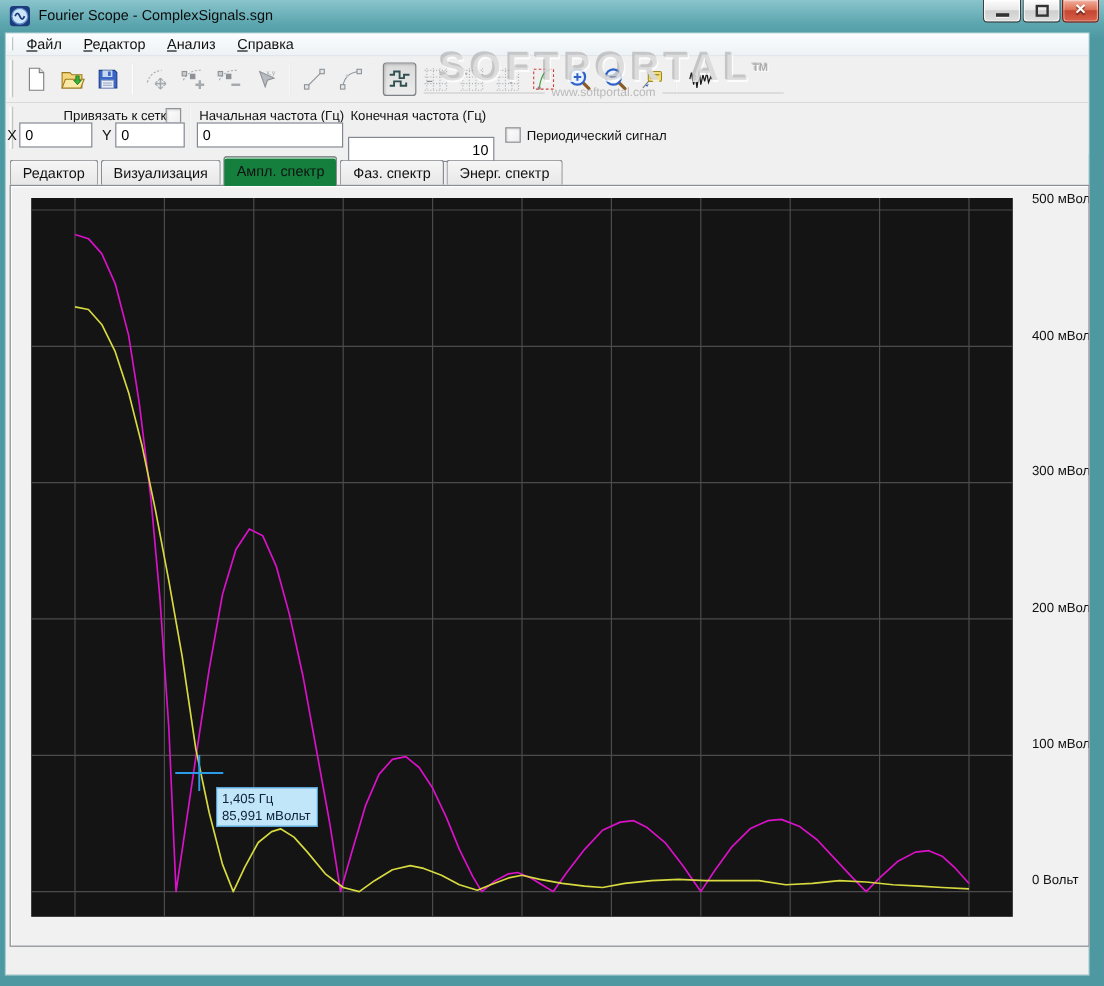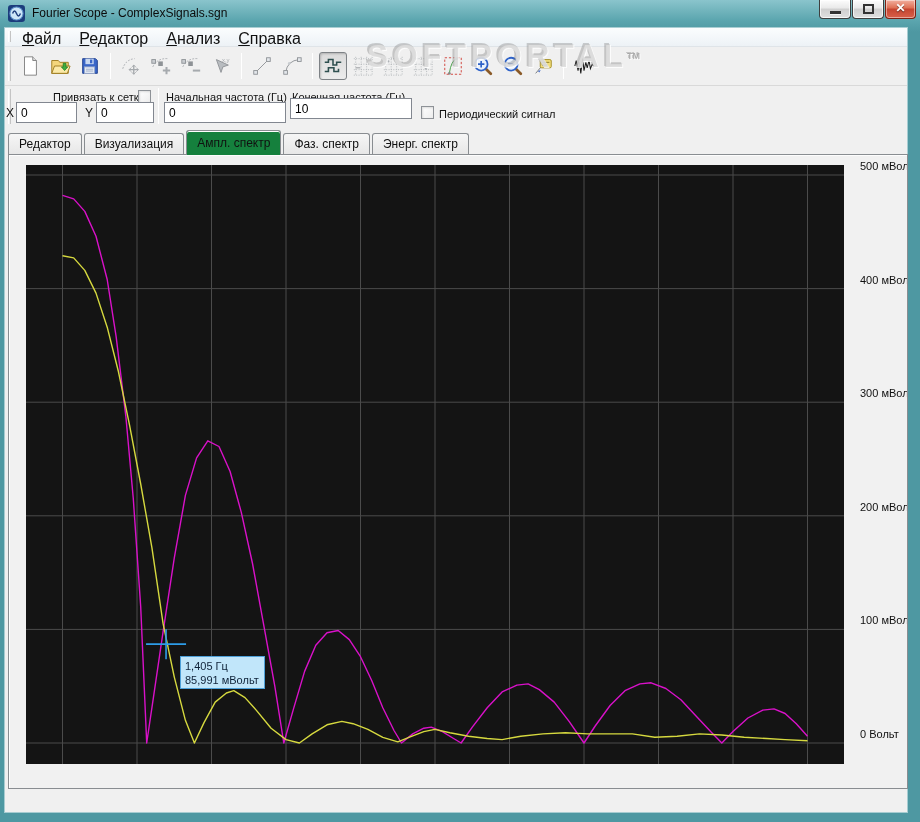--- a/index.html
+++ b/index.html
@@ -24,21 +24,21 @@
     box-shadow:0 1px 0 rgba(255,255,255,.7);}
   .glyph-max{ position:absolute; left:10px; top:4px; width:11px; height:10px; border:2px solid #333; background:transparent;}
   .glyph-close{ position:absolute; width:100%; text-align:center; top:1px; color:#fff; font-size:12px; font-weight:bold;
     text-shadow:0 1px 1px rgba(0,0,0,.5);}
   
   #client{ position:absolute; left:5px; top:28px; right:13px; bottom:10px; background:#F0F0F0;
     box-shadow:0 0 0 1px rgba(255,255,255,.5); font-size:11px; color:#111; }
   
   #menubar{ position:absolute; left:0; top:0; right:0; height:19px;
     background:linear-gradient(#FBFDFE,#EDF2F6); border-bottom:1px solid #DFE4E8; padding-left:8px; }
-  .menu-item{ display:inline-block; padding:2px 9px 0 9px; font-size:16px; color:#111; cursor:default; }
+  .menu-item{ display:inline-block; padding:2px 9px 0 9px; font-size:12px; color:#111; cursor:default; }
   
   #toolbar{ position:absolute; left:0; top:19px; right:0; height:39px; background:#F0F0F0;
     border-bottom:1px solid #D9D9D9; display:flex; align-items:center; padding-left:10px; }
   .tb-btn{ width:28px; height:28px; margin:0 1px; display:flex; align-items:center; justify-content:center; }
   .tb-btn svg{ width:22px; height:22px; }
   .tb-btn.active{ border:1px solid #7E8286; border-radius:3px;
     background:linear-gradient(#DADADA,#ECECEC); box-shadow:inset 1px 1px 2px rgba(0,0,0,.18); }
   .tb-sep{ width:1px; height:26px; background:#C9C9C9; border-right:1px solid #FFF; margin:0 5px; }
   #watermark{ position:absolute; left:348px; top:13px; width:300px; text-align:center; pointer-events:none; }
   #wm-text{ font-size:33px; font-weight:bold; letter-spacing:4px; color:rgba(195,195,195,.5);
@@ -269,35 +269,38 @@
         <div class="tb-btn">
           <span style="display: flex;">
             <svg viewBox="0 0 24 24" fill="none" stroke="#1A1A1A" stroke-width="1.1">
               <path d="M2 12l1.5-6 2 11 1.5-9 1.5 12 2-16 1.5 13 2-9 1.5 6 2-8 1.5 9 2-5 1.5 2"></path>
             </svg>
           </span>
         </div>
       </div>
     <div id="watermark">
       <div id="wm-text"><span>SOFTPORTAL</span><span id="wm-tm">TM</span></div>
+      <div id="wm-url">
+          <span>www.softportal.com</span>
+        </div>
     </div>
 
     <div id="controls">
       <span class="gripper"></span>
       <span class="ctl-label" style="left:48px; top:5px;">Привязать к сетке</span>
       <span class="checkbox" style="left:133px; top:4px;"></span>
       <span class="ctl-label" style="left:1px; top:20px; font-size:12px;">X</span>
       <input class="ctl-input" style="left: 11px; top: 16px; width: 61px;" value="0">
       <span class="ctl-label" style="left:80px; top:20px; font-size:12px;">Y</span>
       <input class="ctl-input" style="left: 91px; top: 16px; width: 58px;" value="0">
       <span class="vsep" style="left:153px;"></span>
       <span class="ctl-label" style="left:161px; top:5px;">Начальная частота (Гц)</span>
       <input class="ctl-input" style="left: 159px; top: 16px; width: 122px;" value="0">
       <span class="ctl-label" style="left:287px; top:5px;">Конечная частота (Гц)</span>
-      <input class="ctl-input" style="left: 285px; top: 12px; width: 122px;" value="10">
+      <input class="ctl-input" style="left: 285px; top: 28px; width: 122px; text-align: right;" value="10">
       <span class="checkbox" style="left:416px; top:20px;"></span>
       <span class="ctl-label" style="left:434px; top:22px;">Периодический сигнал</span>
     </div>
 
     <div id="tabs">
         <div class="tab">Редактор</div>
         <div class="tab">Визуализация</div>
         <div class="tab active">Ампл. спектр</div>
         <div class="tab">Фаз. спектр</div>
         <div class="tab">Энерг. спектр</div>

